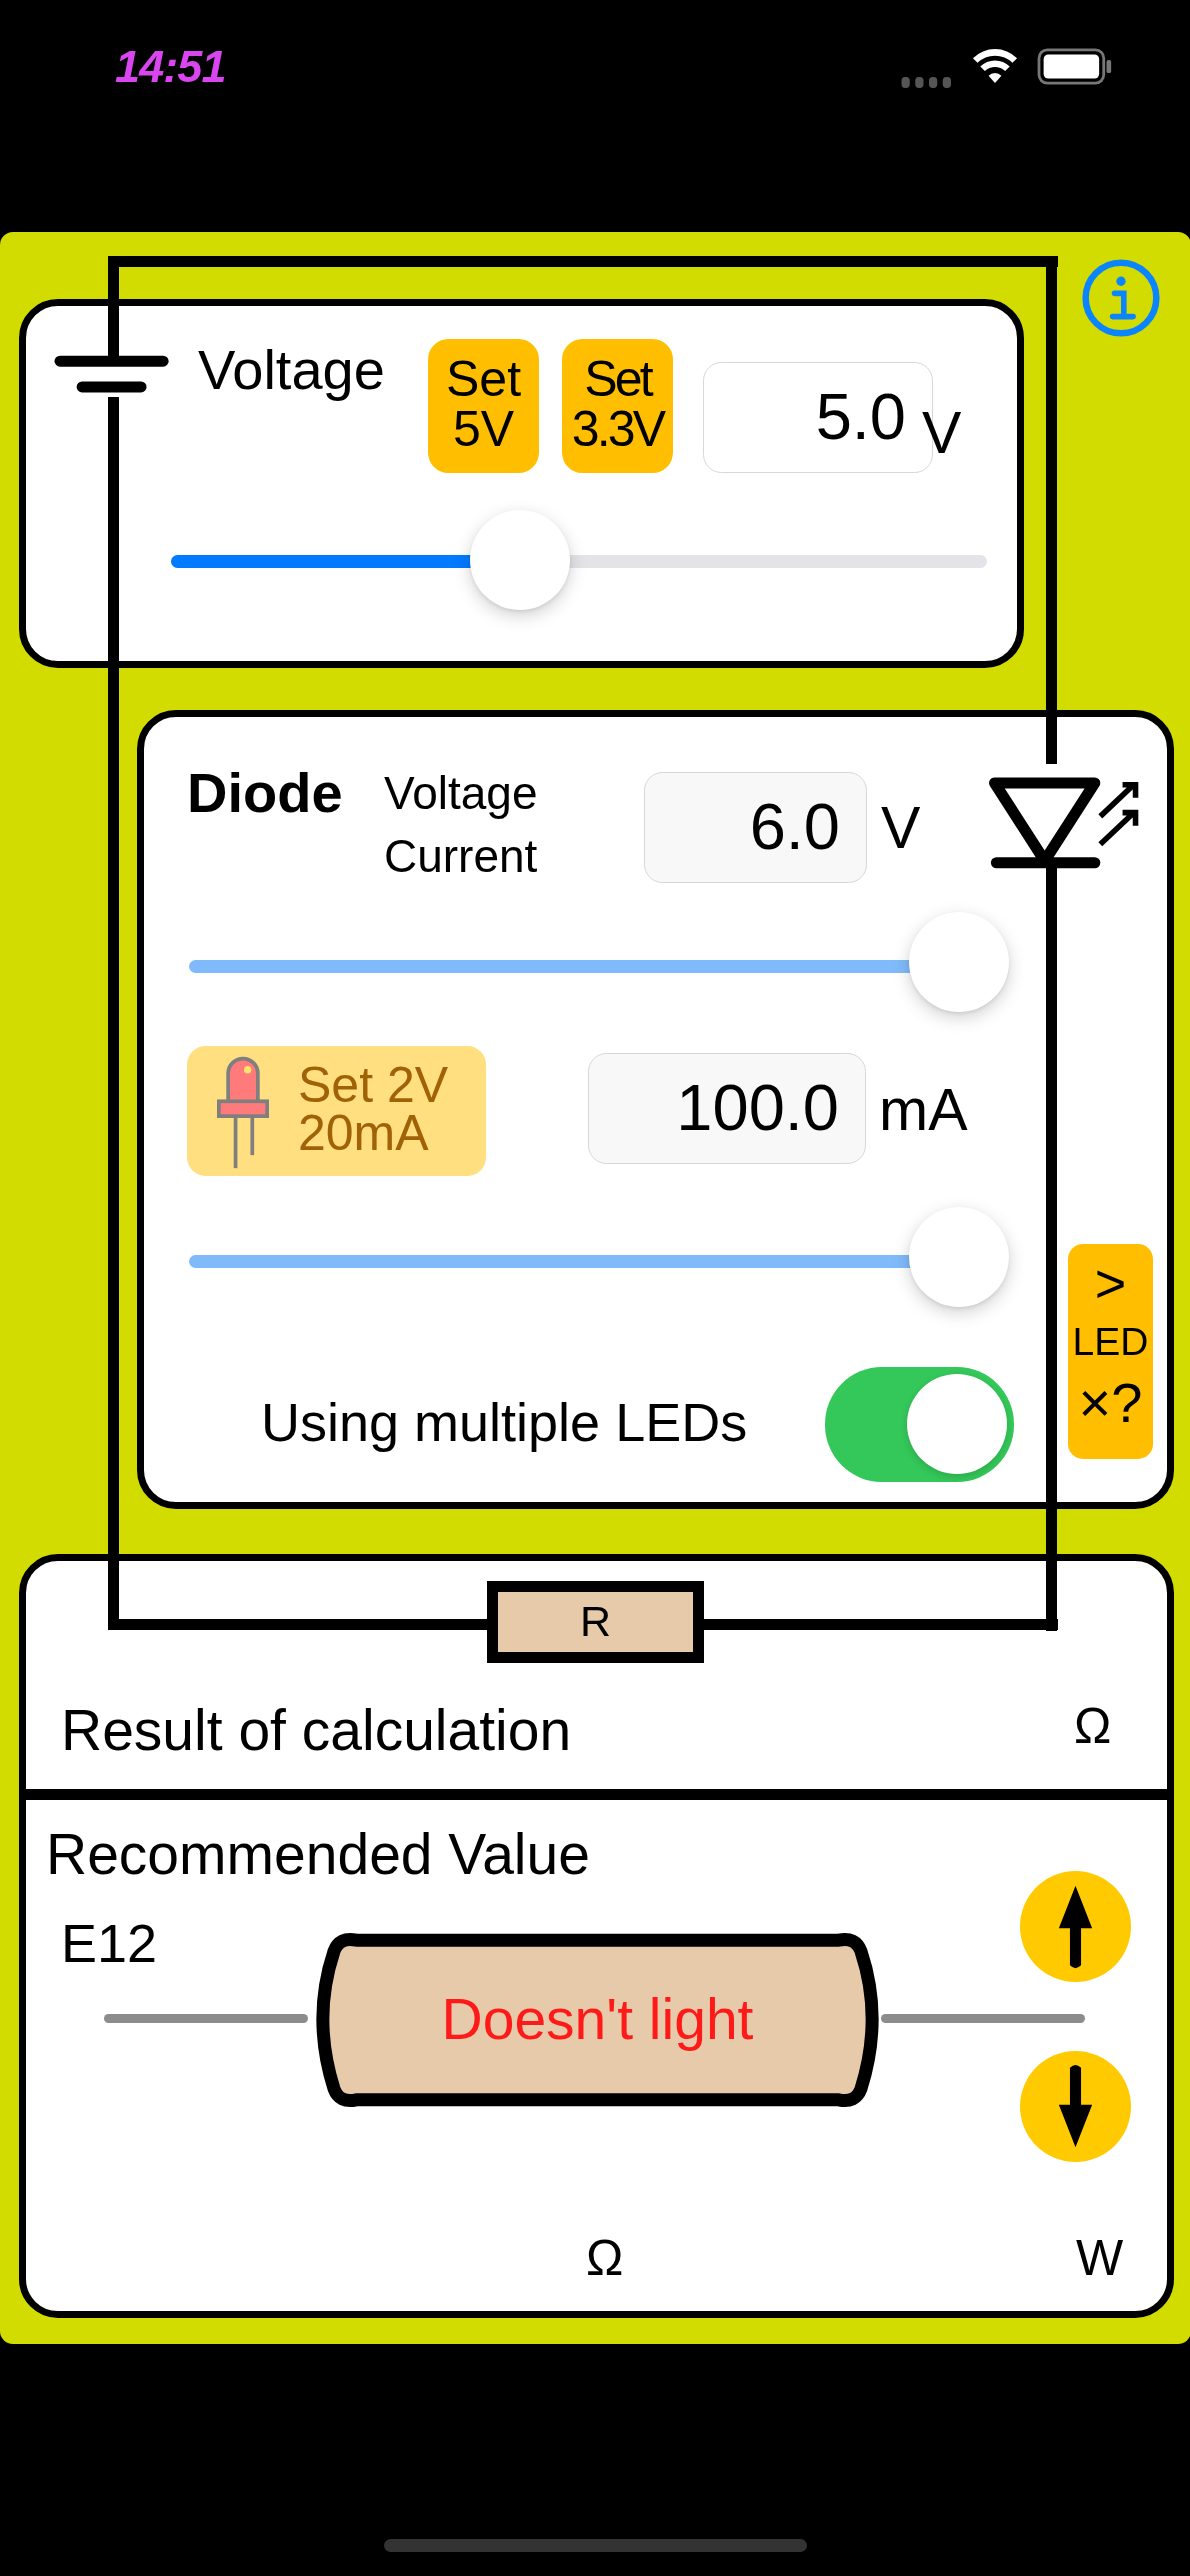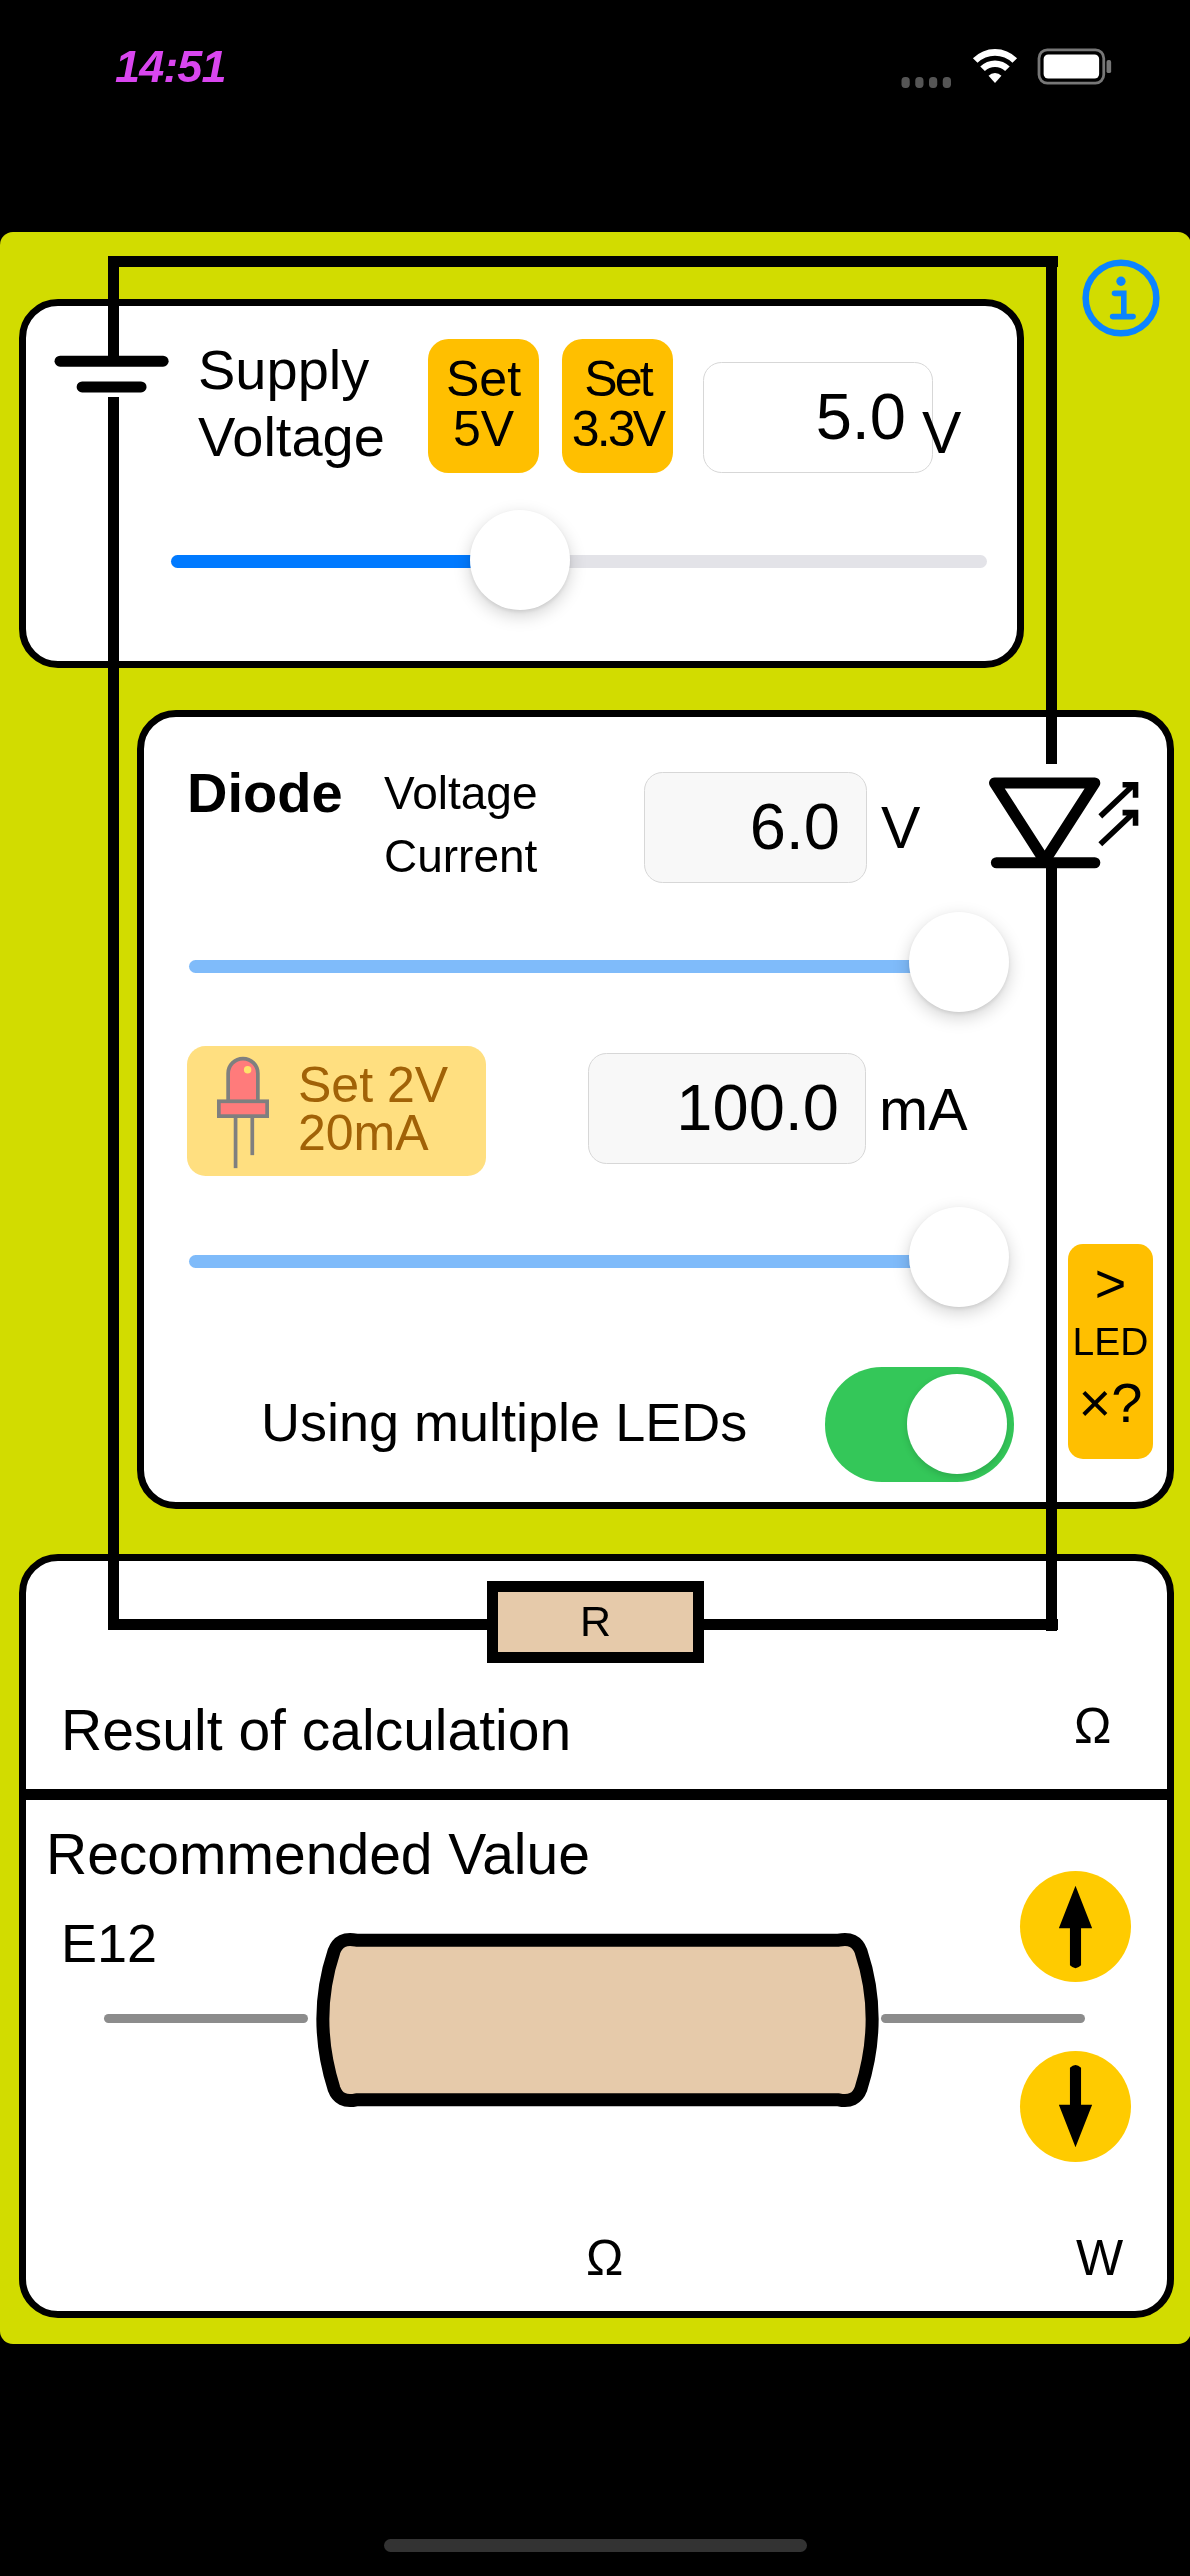--- a/index.html
+++ b/index.html
@@ -73,21 +73,20 @@
 
 <div class="abs" style="left:1081px;top:258px;width:80px;height:80px;">
   <svg width="80" height="80" viewBox="0 0 86 86">
       <circle cx="43" cy="43" r="38" fill="none" stroke="#0A84FF" stroke-width="7"></circle>
       <circle cx="43" cy="25" r="5" fill="#0A84FF"></circle>
       <path d="M36 38 H46 V62 M34 63 H56 M46 38 V63" stroke="#0A84FF" stroke-width="6" fill="none" stroke-linecap="round"></path>
     </svg>
 </div>
 
 <div class="abs label" style="left:198px;top:336px;font-size:56px;line-height:67px;">
-  <div>Supply</div>
   <div>Voltage</div>
 </div>
 <div class="abs yellow-btn" style="left:428px;top:339px;width:111px;height:134px;padding-top:15px;">
   <div>Set</div>
   <div>5V</div>
 </div>
 <div class="abs yellow-btn" style="left:562px;top:339px;width:111px;height:134px;padding-top:15px;letter-spacing:-2.8px;">
   <div>Set</div>
   <div>3.3V</div>
 </div>
@@ -163,20 +162,21 @@
 
 <div class="abs" style="left:46px;top:1821px;font-size:57px;">Recommended Value</div>
 <div class="abs" style="left:61px;top:1912px;font-size:54px;">E12</div>
 
 <div class="abs" style="left:104px;top:2014px;width:204px;height:9.3px;background:#8C8C8C;border-radius:4.6px;"></div>
 <div class="abs" style="left:881px;top:2014px;width:204px;height:9.3px;background:#8C8C8C;border-radius:4.6px;"></div>
 <div class="abs" style="left:308px;top:1929px;width:579px;height:182px;">
   <svg class="abs" style="left:0;top:0;" width="579" height="182" viewBox="0 0 624 196">
     <path d="M52 12 Q34 8 28 24 Q4 96 28 172 Q34 188 52 184 H572 Q590 188 596 172 Q620 96 596 24 Q590 8 572 12 Z" fill="#E6CAAA" stroke="#000" stroke-width="14" stroke-linejoin="round"></path>
   </svg>
+  <div class="abs" style="left:0;top:57px;width:579px;text-align:center;font-size:57px;color:#FF1A1A;">Doesn't light</div>
 </div>
 
 <div class="abs circle-btn" style="left:1020px;top:1871px;">
   <svg width="111" height="111" viewBox="0 0 120 120">
       <path d="M60 16 L42 62 H54 V102 Q60 108 66 102 V62 H78 Z" fill="#000"></path>
     </svg>
 </div>
 <div class="abs circle-btn" style="left:1020px;top:2051px;">
   <svg width="111" height="111" viewBox="0 0 120 120">
       <path d="M60 104 L42 58 H54 V18 Q60 12 66 18 V58 H78 Z" fill="#000"></path>

